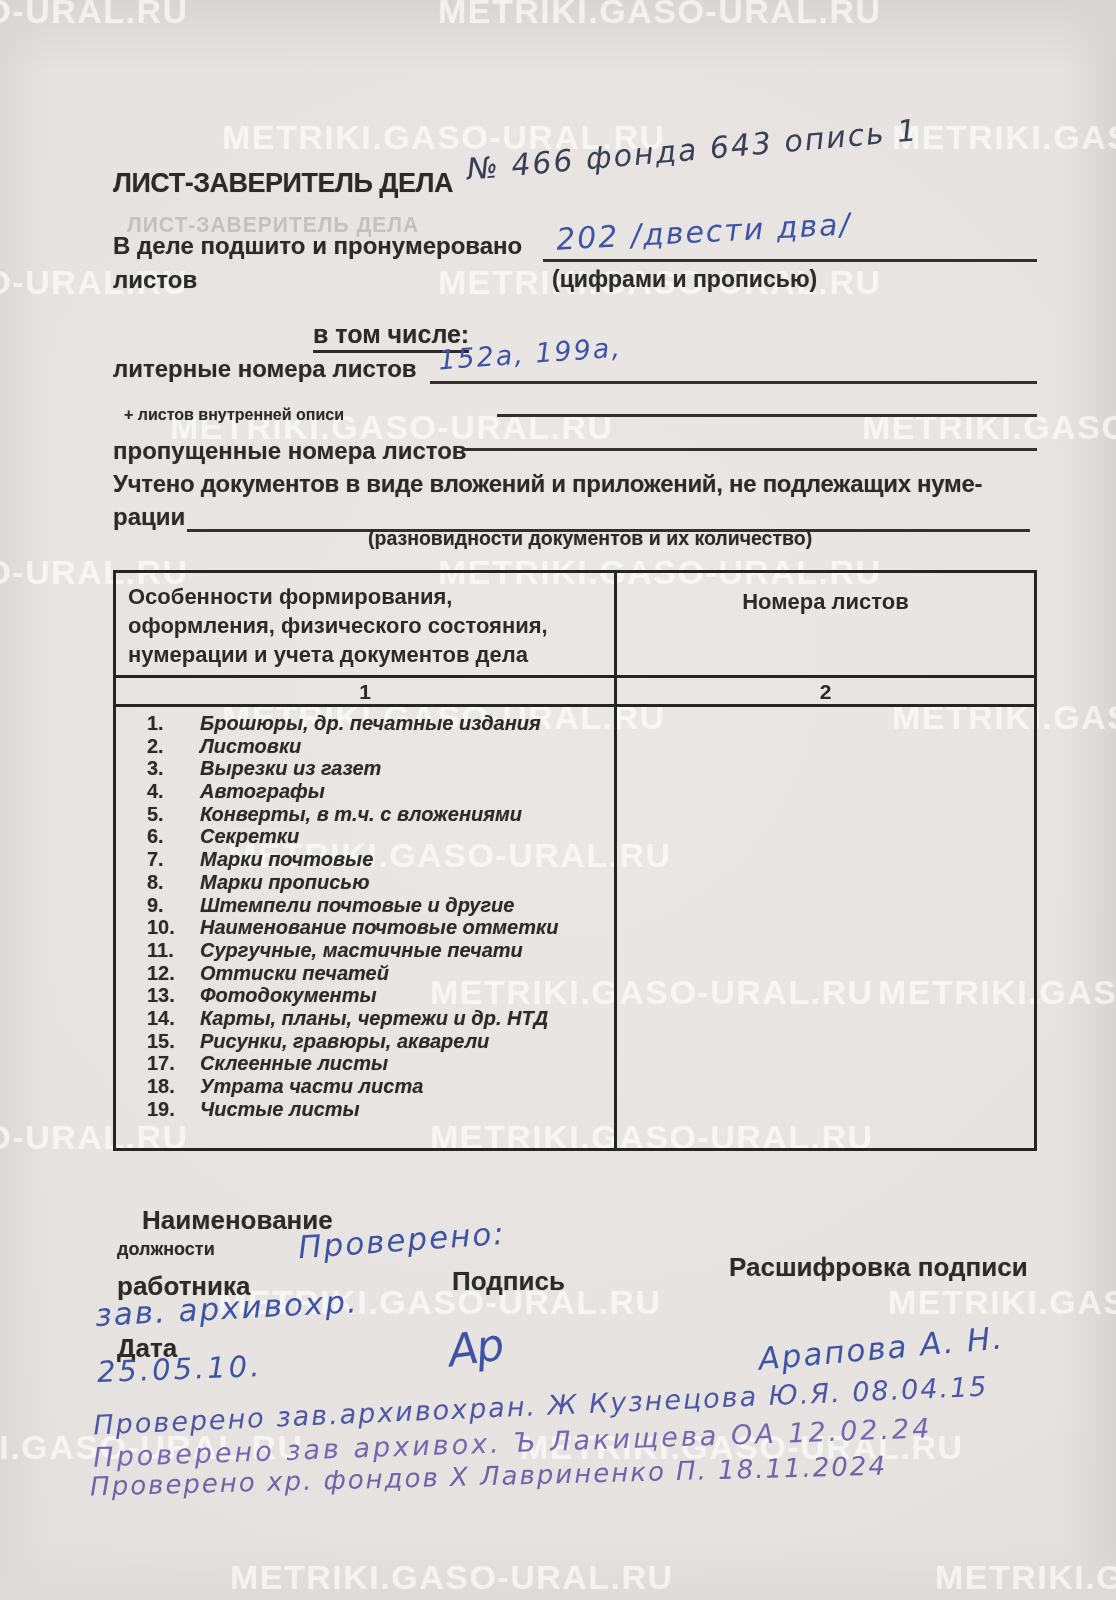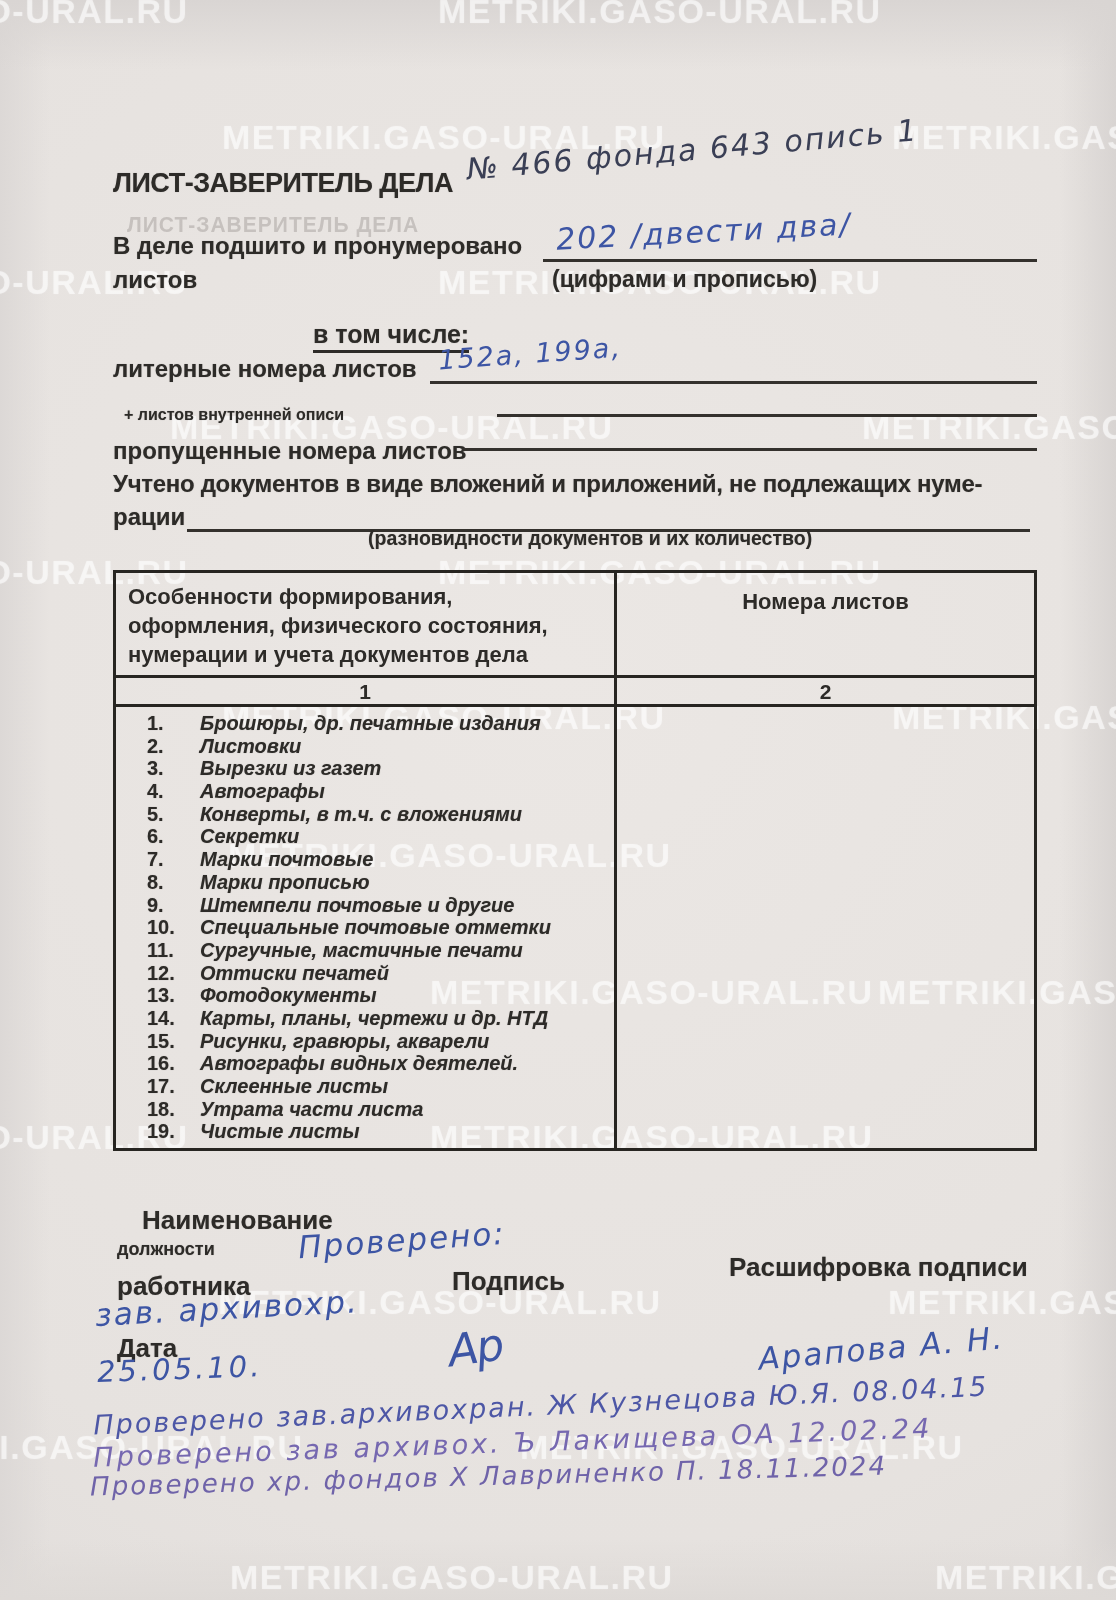--- a/index.html
+++ b/index.html
@@ -149,45 +149,41 @@
         <div class="item-row">
           <span class="item-num">8.</span>
           <span class="item-text">Марки прописью</span>
         </div>
         <div class="item-row">
           <span class="item-num">9.</span>
           <span class="item-text">Штемпели почтовые и другие</span>
         </div>
         <div class="item-row">
           <span class="item-num">10.</span>
-          <span class="item-text">Специальные почтовые отметки</span>
+          <span class="item-text">Наименование почтовые отметки</span>
         </div>
         <div class="item-row">
           <span class="item-num">11.</span>
           <span class="item-text">Сургучные, мастичные печати</span>
         </div>
         <div class="item-row">
           <span class="item-num">12.</span>
           <span class="item-text">Оттиски печатей</span>
         </div>
         <div class="item-row">
           <span class="item-num">13.</span>
           <span class="item-text">Фотодокументы</span>
         </div>
         <div class="item-row">
           <span class="item-num">14.</span>
           <span class="item-text">Карты, планы, чертежи и др. НТД</span>
         </div>
         <div class="item-row">
           <span class="item-num">15.</span>
           <span class="item-text">Рисунки, гравюры, акварели</span>
-        </div>
-        <div class="item-row">
-          <span class="item-num">16.</span>
-          <span class="item-text">Автографы видных деятелей.</span>
         </div>
         <div class="item-row">
           <span class="item-num">17.</span>
           <span class="item-text">Склеенные листы</span>
         </div>
         <div class="item-row">
           <span class="item-num">18.</span>
           <span class="item-text">Утрата части листа</span>
         </div>
         <div class="item-row">

